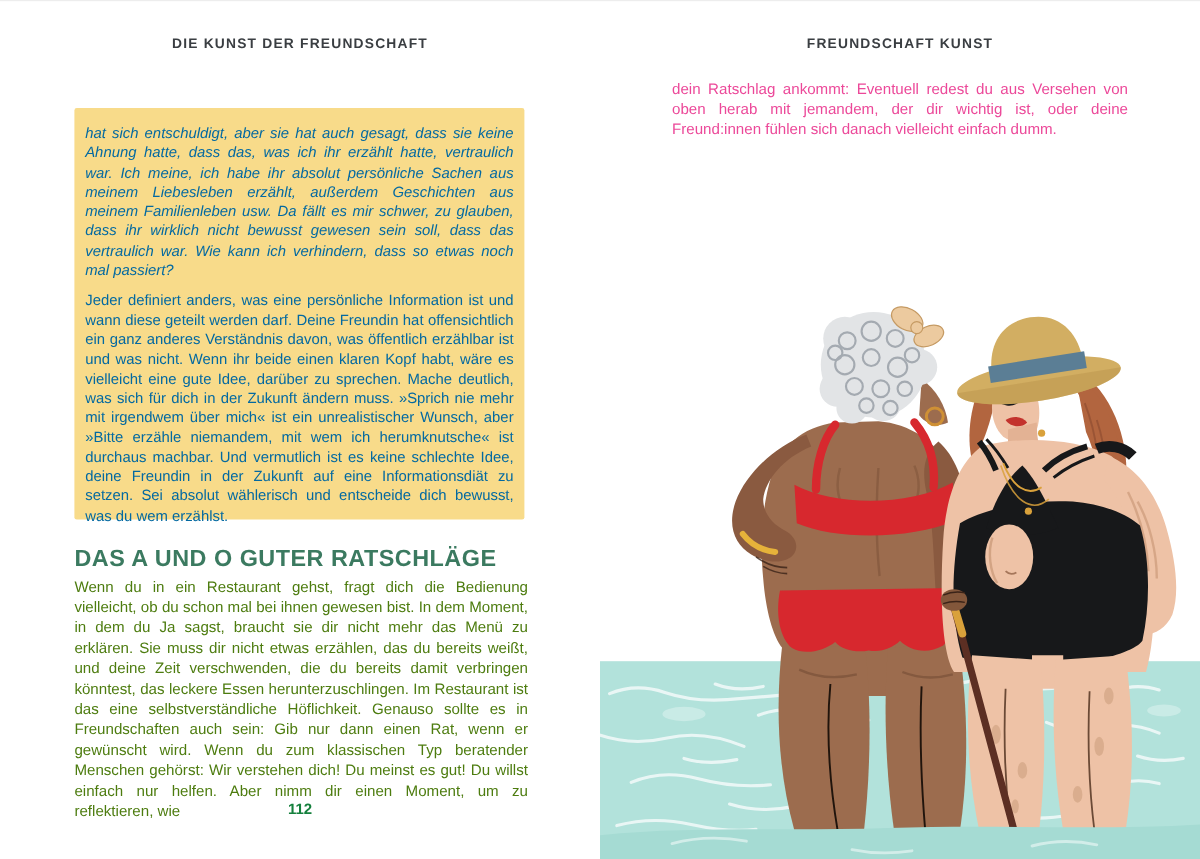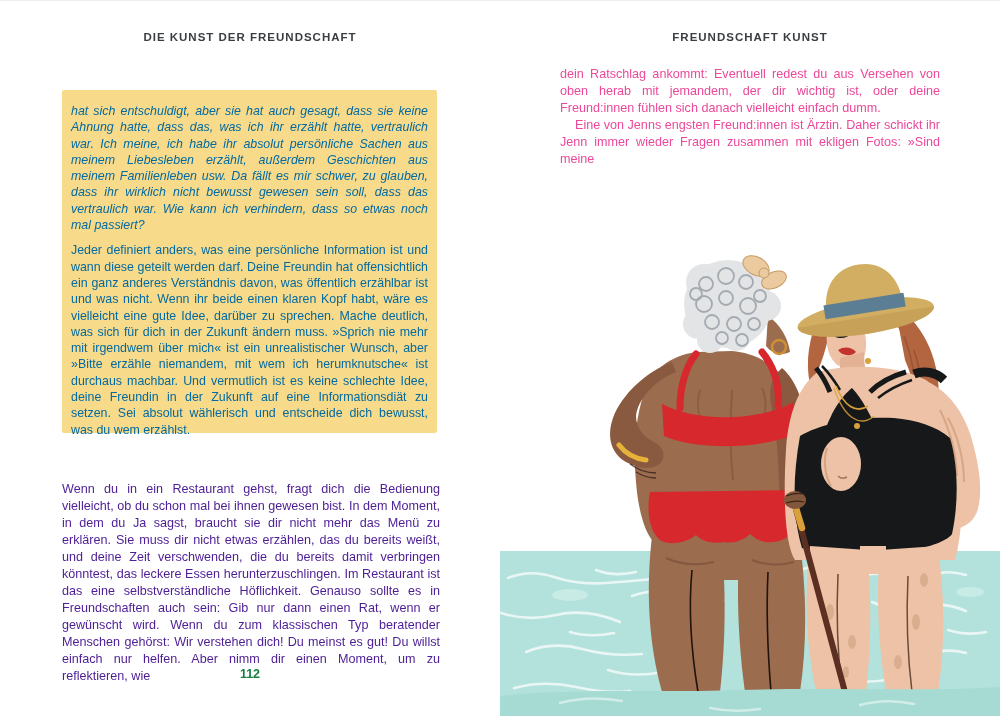--- a/index.html
+++ b/index.html
@@ -20,21 +20,21 @@
     color:#0369a1; border-radius:2px;margin-top:24px;
   }
   .quote-box p { margin:0; font-size:12.4px; line-height:16.3px; text-align:justify; }
   .quote-box p.question { font-style:italic; margin-bottom:9px; }
   .section-heading {
     position:absolute; left:62px; top:439px; width:400px;
     font-size:19.5px; font-weight:bold; letter-spacing:0.4px; color:#3b7a60;
   }
   .body-left {
     position:absolute; left:62px; top:481px; width:378px;
-    font-size:12.6px; line-height:17px; text-align:justify; color:#4c1d95;
+    font-size:12.6px; line-height:17px; text-align:justify; color:#4d7c0f;
   }
   .page-number {
     position:absolute; left:0; top:667px; width:500px; text-align:center;
     font-size:12.5px; font-weight:bold; color:#15803d;
   }
   .body-right {
     position:absolute; left:560px; top:66px; width:380px;
     font-size:12.6px; line-height:17px; text-align:justify; color:#ec4899;
   }
   .body-right p { margin:0; }
@@ -47,30 +47,30 @@
 <div class="spread">
   <div class="edge-line" style="top:0"></div>
 
   <div class="page-header left">DIE KUNST DER FREUNDSCHAFT</div>
 
   <div class="quote-box">
     <p class="question">hat sich entschuldigt, aber sie hat auch gesagt, dass sie keine Ahnung hatte, dass das, was ich ihr erzählt hatte, vertraulich war. Ich meine, ich habe ihr absolut persönliche Sachen aus meinem Liebesleben erzählt, außerdem Geschichten aus meinem Familienleben usw. Da fällt es mir schwer, zu glauben, dass ihr wirklich nicht bewusst gewesen sein soll, dass das vertraulich war. Wie kann ich verhindern, dass so etwas noch mal passiert?</p>
     <p class="answer">Jeder definiert anders, was eine persönliche Information ist und wann diese geteilt werden darf. Deine Freundin hat offensichtlich ein ganz anderes Verständnis davon, was öffentlich erzählbar ist und was nicht. Wenn ihr beide einen klaren Kopf habt, wäre es vielleicht eine gute Idee, darüber zu sprechen. Mache deutlich, was sich für dich in der Zukunft ändern muss. »Sprich nie mehr mit irgendwem über mich« ist ein unrealistischer Wunsch, aber »Bitte erzähle niemandem, mit wem ich herumknutsche« ist durchaus machbar. Und vermutlich ist es keine schlechte Idee, deine Freundin in der Zukunft auf eine Informationsdiät zu setzen. Sei absolut wählerisch und entscheide dich bewusst, was du wem erzählst.</p>
   </div>
 
+  <h2 class="section-heading">DAS A UND O GUTER RATSCHLÄGE</h2>
 
   <div class="body-left">Wenn du in ein Restaurant gehst, fragt dich die Bedienung vielleicht, ob du schon mal bei ihnen gewesen bist. In dem Moment, in dem du Ja sagst, braucht sie dir nicht mehr das Menü zu erklären. Sie muss dir nicht etwas erzählen, das du bereits weißt, und deine Zeit verschwenden, die du bereits damit verbringen könntest, das leckere Essen herunterzuschlingen. Im Restaurant ist das eine selbstverständliche Höflichkeit. Genauso sollte es in Freundschaften auch sein: Gib nur dann einen Rat, wenn er gewünscht wird. Wenn du zum klassischen Typ beratender Menschen gehörst: Wir verstehen dich! Du meinst es gut! Du willst einfach nur helfen. Aber nimm dir einen Moment, um zu reflektieren, wie</div>
 
   <div class="page-number">112</div>
 
   <div class="page-header right">FREUNDSCHAFT KUNST</div>
 
   <div class="body-right">
     <p>dein Ratschlag ankommt: Eventuell redest du aus Versehen von oben herab mit jemandem, der dir wichtig ist, oder deine Freund:innen fühlen sich danach vielleicht einfach dumm.</p>
-    <p class="indent">Eine von Jenns engsten Freund:innen ist Ärztin. Daher schickt ihr Jenn immer wieder Fragen zusammen mit ekligen Fotos: »Sind meine</p>
   </div>
 
   <svg class="illustration" viewBox="0 0 500 476">
 
     <g>
       <rect x="0" y="311" width="500" height="165" fill="#b2e2db"></rect>
       <g stroke="#ffffff" stroke-width="2.6" fill="none" stroke-linecap="round" opacity="0.72">
         <path d="M8,338 q22,-9 46,-1 t52,6 t58,-5"></path>
         <path d="M-2,372 q28,10 58,3 t64,7"></path>
         <path d="M26,412 q26,-11 56,-3 t60,5"></path>

